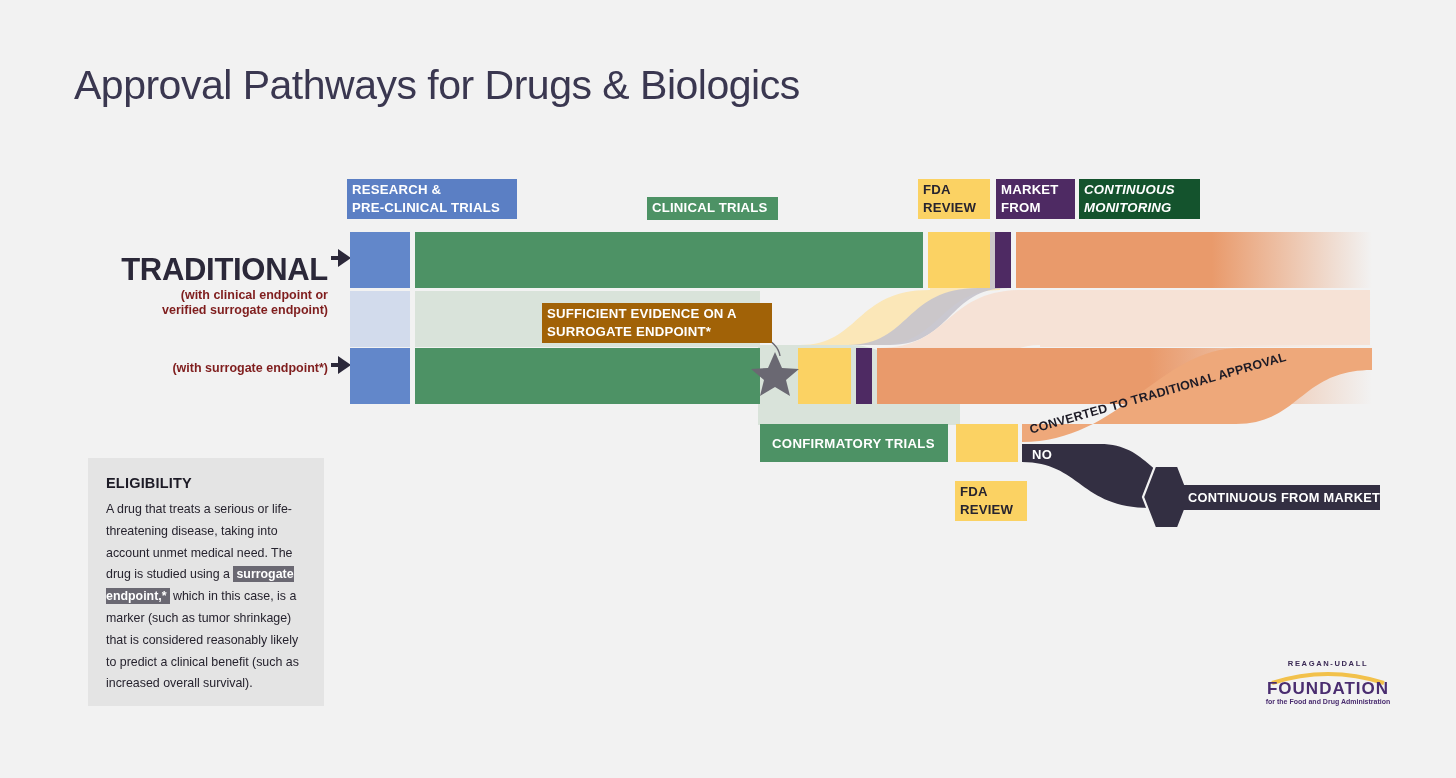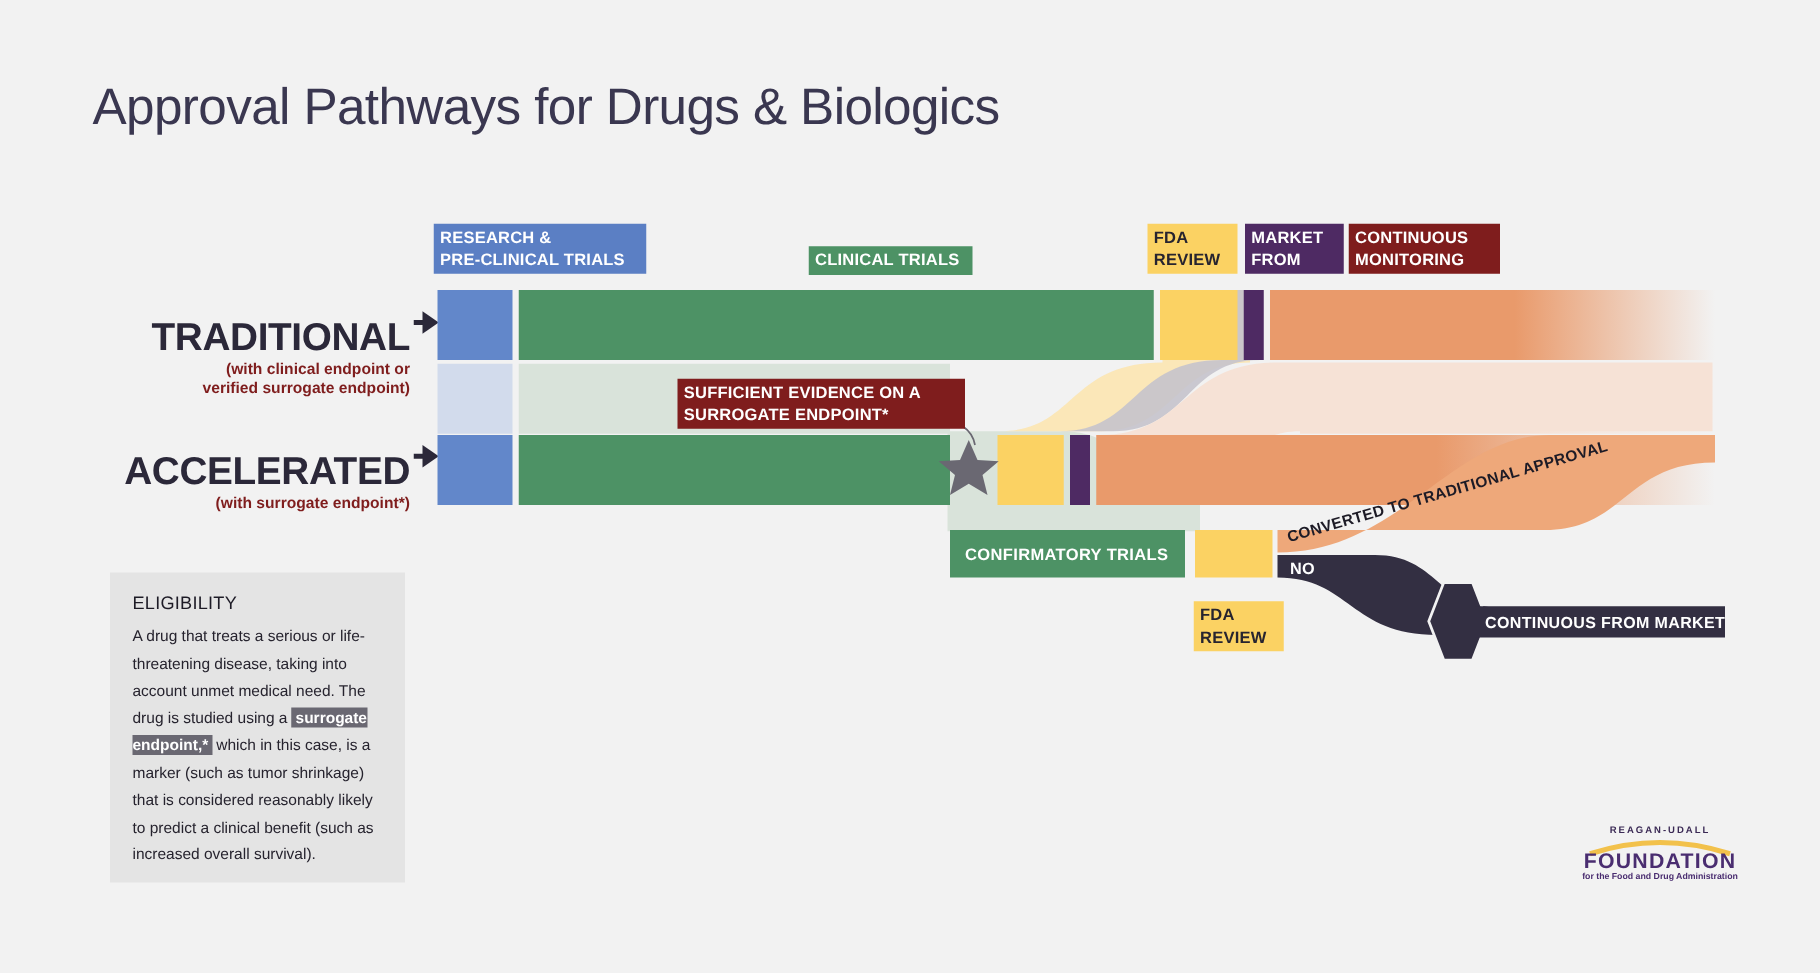--- a/index.html
+++ b/index.html
@@ -24,22 +24,22 @@
     font-size:13.2px;font-weight:bold;letter-spacing:0.2px;
     line-height:17.5px;
     padding:2px 6px 3px 5px;
     box-sizing:border-box;
     white-space:pre-line;
   }
   .chip.blue{background:#5b7fc4;color:#ffffff;}
   .chip.green{background:#4d9265;color:#ffffff;}
   .chip.yellow{background:#fbd263;color:#27242f;}
   .chip.purple{background:#4e2a63;color:#ffffff;}
-  .chip.orange{background:#7f1d1d;color:#ffffff;}
-  .chip.gray{background:#7f1d1d;color:#ffffff;}
+  .chip.orange{background:#14532d;color:#ffffff;font-style:italic;}
+  .chip.gray{background:#a16207;color:#ffffff;}
 
   
   .rowlabel{position:absolute;text-align:right;margin-top:12px;}
   .rowlabel .main{
     font-size:31px;font-weight:bold;letter-spacing:-0.3px;
     color:#2b2839;line-height:34px;white-space:nowrap;
   }
   .rowlabel .sub{
     font-size:12.5px;font-weight:bold;color:#7f1d1d;
     line-height:15px;margin-top:1px;
@@ -77,21 +77,21 @@
   }
 
   
   #eligibility{
     position:absolute;left:88px;top:458px;width:236px;height:248px;
     background:#e4e4e4;
     box-sizing:border-box;
     padding:17px 20px 10px 18px;
   }
   #eligibility .etitle{
-    font-size:14.5px;font-weight:normal;color:#1d1b26;
+    font-size:14.5px;font-weight:bold;color:#1d1b26;
     letter-spacing:0.2px;margin-bottom:8px;
   }
   #eligibility .ebody{
     font-size:12.4px;line-height:21.8px;color:#26232e;
   }
   .hl{background:#6a6872;color:#ffffff;font-weight:bold;padding:1px 3px;}
 
   
   #logo{position:absolute;left:1262px;top:655px;width:132px;height:52px;}
   #logo .l1{
@@ -127,21 +127,20 @@
 
 <div class="rowlabel" style="left:56px;top:241px;width:272px;">
   <div class="main">TRADITIONAL</div>
   <div class="sub" style="white-space:pre-line;">(with clinical endpoint or
 verified surrogate endpoint)</div>
 </div>
 <div class="arrowstem" style="left:331px;top:256px;width:14px;"></div>
 <div class="arrow" style="left:338px;top:249px;"></div>
 
 <div class="rowlabel" style="left:40px;top:348px;width:288px;">
-  <div class="main">ACCELERATED</div>
   <div class="sub" style="white-space:pre-line;">(with surrogate endpoint*)</div>
 </div>
 <div class="arrowstem" style="left:331px;top:363px;width:14px;"></div>
 <div class="arrow" style="left:338px;top:356px;"></div>
 
 <svg class="flowsvg" width="1456" height="778">
 
   <path d="M758,345 L758,425 L960,425 L960,395 C905,395 905,345 850,345 Z" fill="#d9e3da"></path>
 
   <path d="M800,345 C860,345 855,290 930,290 L930,232 L1000,232 L1000,290 C940,290 940,345 880,345 Z" fill="#fbe6b4" opacity="0.95"></path>

